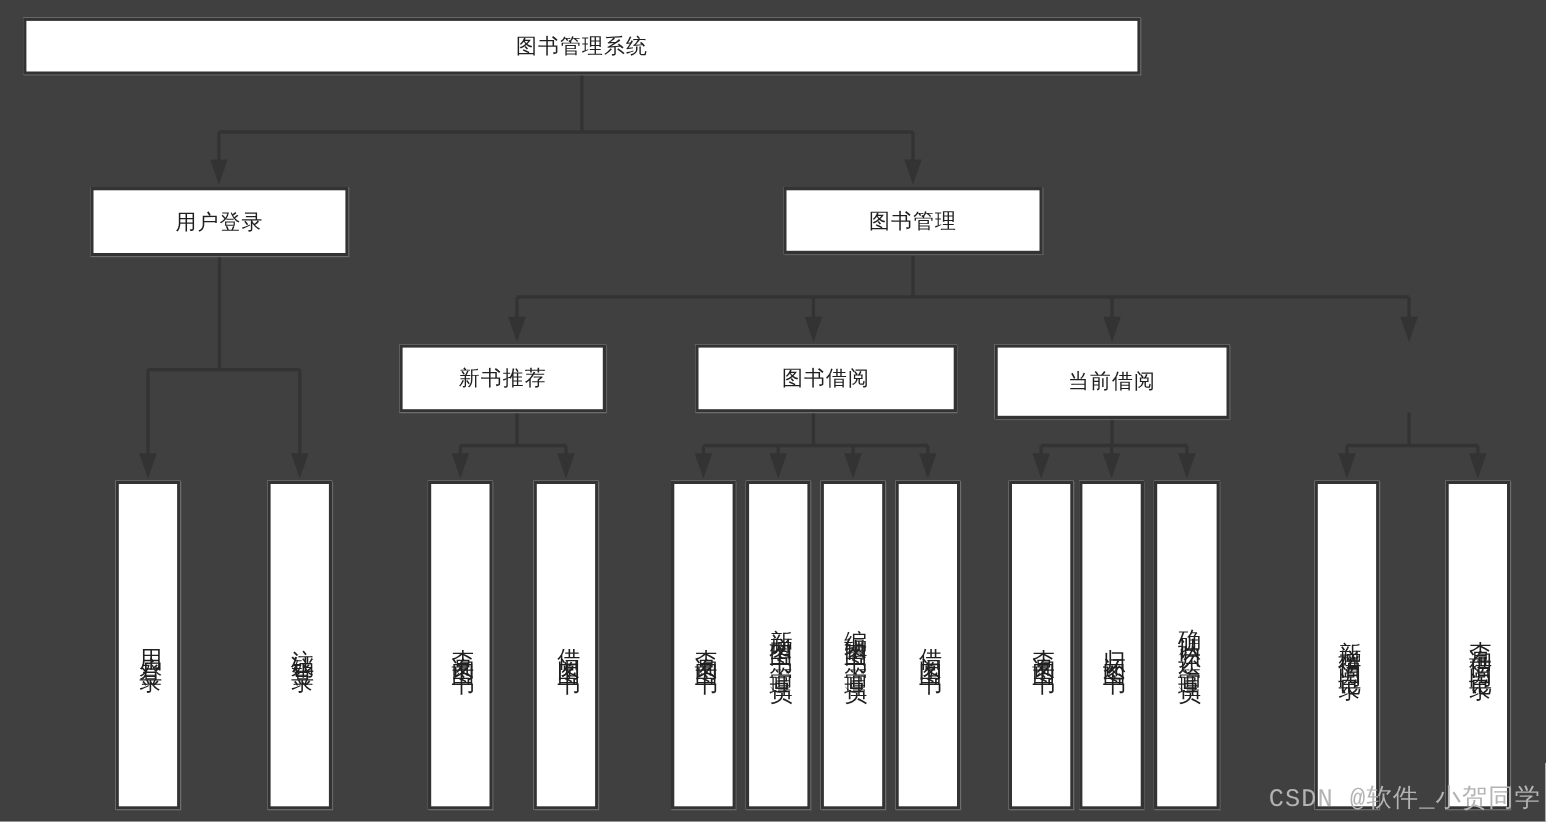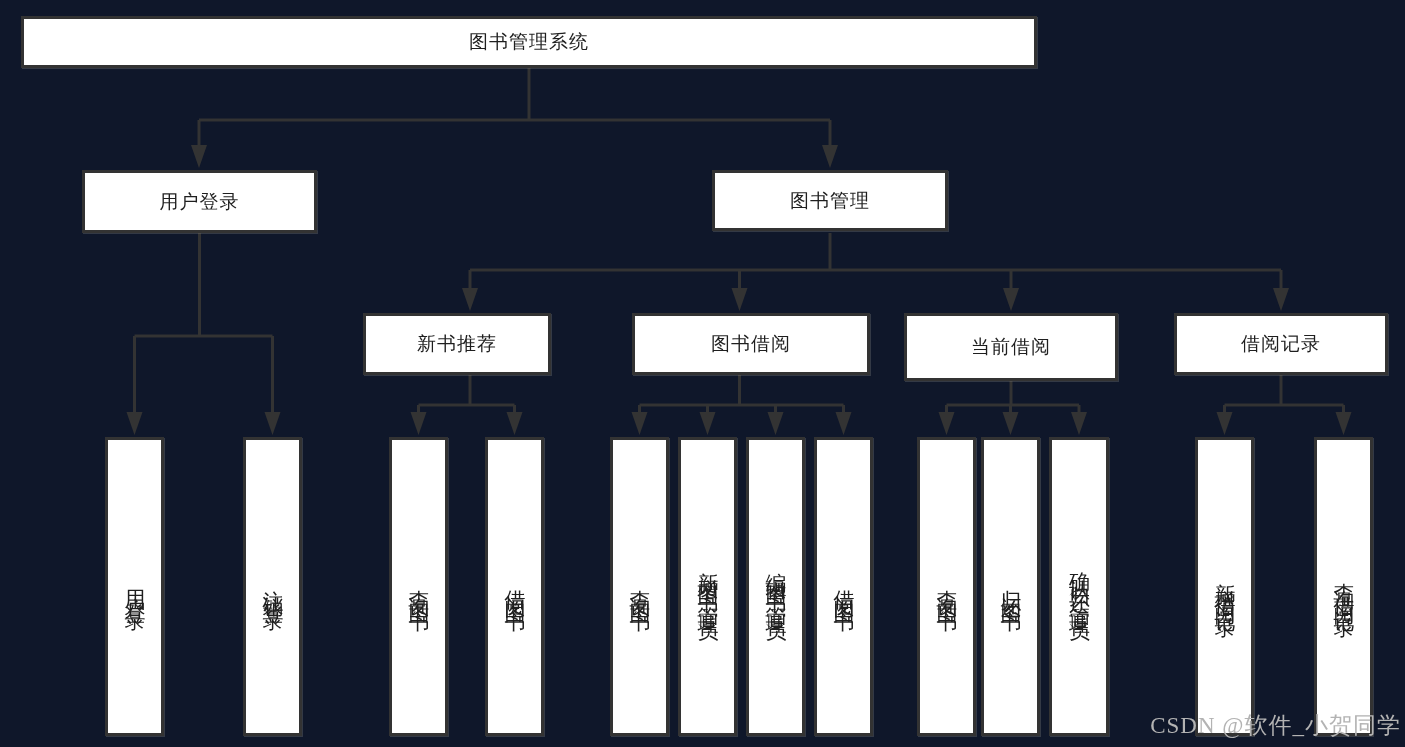--- a/index.html
+++ b/index.html
@@ -1,18 +1,18 @@
 <!DOCTYPE html>
 <html><head>
 <meta charset="utf-8">
 <style>
   html,body{margin:0;padding:0;background:#ffffff;}
   #canvas{
-    position:relative;width:1405px;height:747px;background:#0f172a;overflow:hidden;
-    font-family:Liberation Serif, serif;color:#1f1f1f;
+    position:relative;width:1405px;height:747px;background:#404040;overflow:hidden;
+    font-family:Liberation Mono, monospace;color:#1f1f1f;
   }
   #wires{position:absolute;left:0;top:0;z-index:1;pointer-events:none;}
   .nodebox{
     position:absolute;z-index:2;background:#ffffff;border:3px solid #333333;
     box-sizing:border-box;display:flex;align-items:center;justify-content:center;
     box-shadow:1px 1px 0 rgba(120,120,120,.35);
   }
   .hlabel{font-size:19px;letter-spacing:1px;white-space:nowrap;}
   .leaf{top:437px;width:59px;height:299px;}
   .vlabel{
@@ -85,23 +85,20 @@
 
   <div class="nodebox" style="left:363px;top:313px;width:188px;height:62px;">
     <span class="hlabel">新书推荐</span>
   </div>
   <div class="nodebox" style="left:632px;top:313px;width:238px;height:62px;">
     <span class="hlabel">图书借阅</span>
   </div>
   <div class="nodebox" style="left:904px;top:313px;width:214px;height:68px;">
     <span class="hlabel">当前借阅</span>
   </div>
-  <div class="nodebox" style="left:1174px;top:313px;width:214px;height:62px;">
-    <span class="hlabel">借阅记录</span>
-  </div>
 
   <div class="nodebox leaf" style="left:105px;">
     <span class="vlabel">用户登录</span>
   </div>
   <div class="nodebox leaf" style="left:243px;">
     <span class="vlabel">注销登录</span>
   </div>
 
   <div class="nodebox leaf" style="left:389px;">
     <span class="vlabel">查询图书</span>

